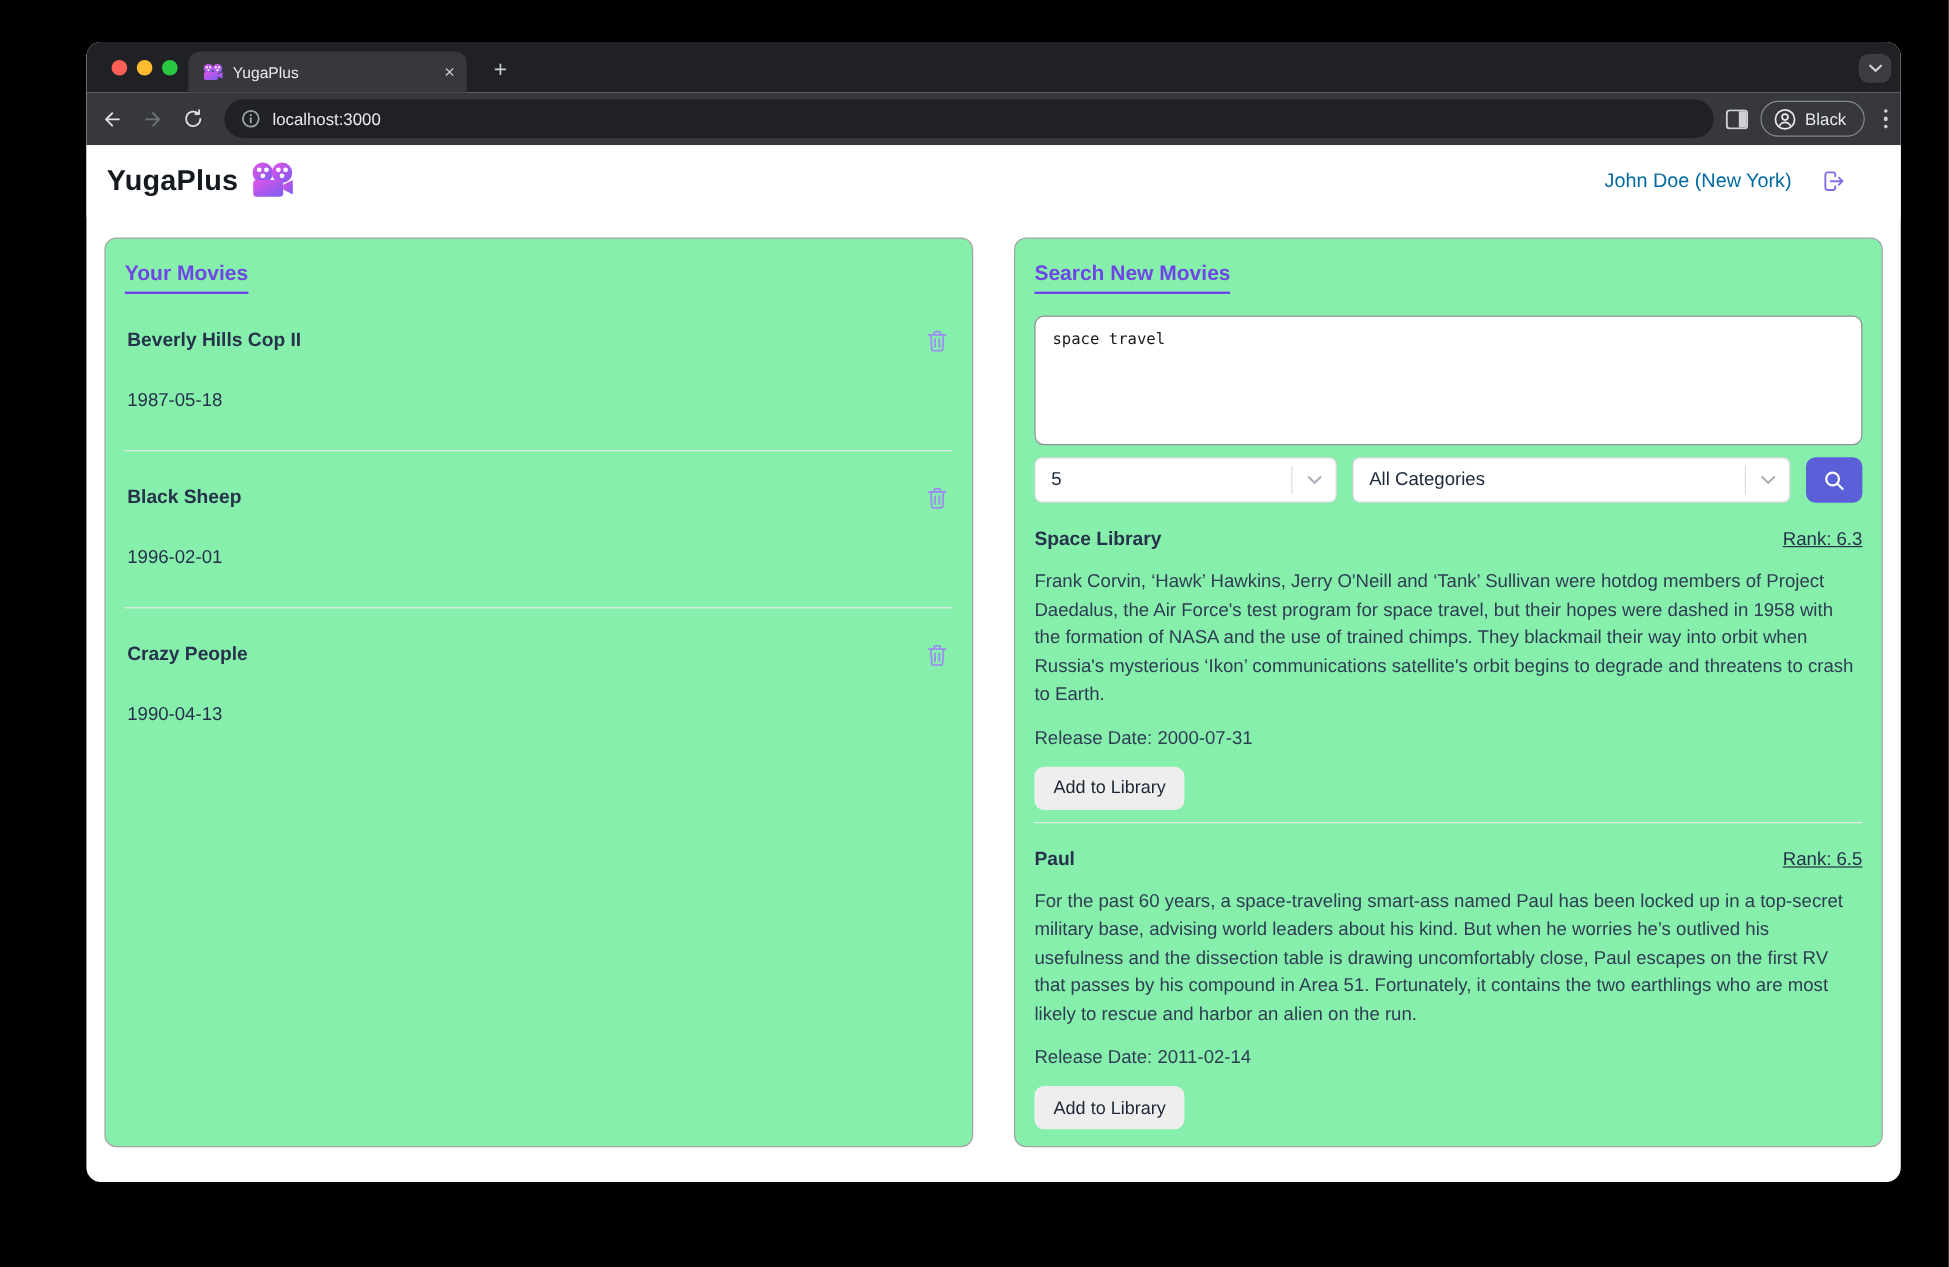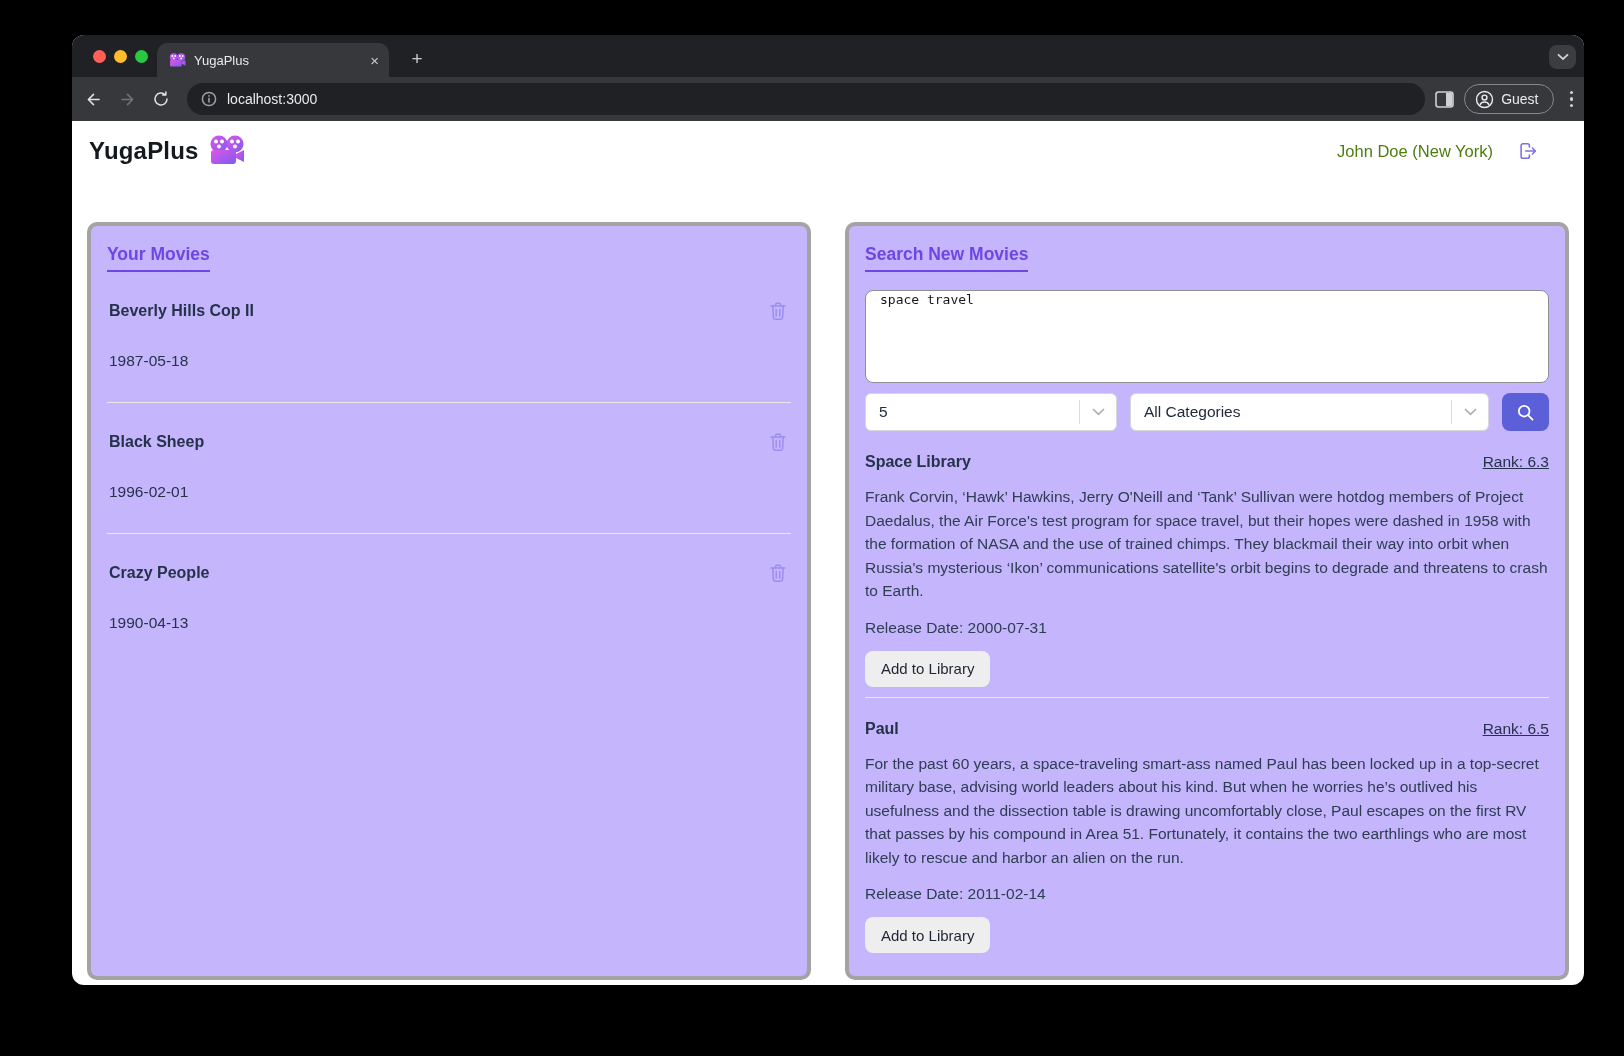--- a/index.html
+++ b/index.html
@@ -35,40 +35,40 @@
                 gap:7px; padding:0 14px 0 10px; color:#e8eaed; font-size:14px; }
   .dots { display:flex; flex-direction:column; gap:3px; padding:0 6px; }
   .dots i { width:3.5px; height:3.5px; border-radius:50%; background:#cfd1d4; display:block; }
 
   
   .app-header { height:60px; display:flex; align-items:center; justify-content:space-between;
                 padding:0 45px 0 17px; background:#fff; }
   .brand { display:flex; align-items:center; gap:10px; }
   .brand-name { font-size:24px; font-weight:800; color:#14181f; letter-spacing:.2px; }
   .header-right { display:flex; align-items:center; gap:24px; }
-  .user-name { color:#4d7c0f; font-size:16.5px; }
+  .user-name { color:#0369a1; font-size:16.5px; }
 
   .content { display:flex; gap:34px; padding:17px 0 0 15px; height:804px; }
-  .card { width:724px; height:758px; background:#c4b5fd; border:4px solid #a3a3a3; border-radius:10px;
-          padding:18px 16px; overflow:hidden;margin-top:24px; }
+  .card { width:724px; height:758px; background:#86efac; border:1px solid #a3a3a3; border-radius:10px;
+          padding:18px 16px; overflow:hidden; }
   .panel-title { display:inline-block; color:#6f46e6; font-size:17.5px; font-weight:700;
                  padding-bottom:5px; border-bottom:2px solid #6f46e6; }
 
   
   .movie-item { padding:28px 2px 32px; border-bottom:1px solid #e9e9ec; }
   .movie-item.last { border-bottom:none; }
   .movie-row { display:flex; align-items:center; justify-content:space-between; }
   .movie-title { font-size:16px; font-weight:700; color:#25324a; }
   .movie-date { margin-top:30px; font-size:15.5px; color:#25324a; }
   .trash-btn { width:22px; height:22px; display:flex; align-items:center; justify-content:center; cursor:pointer; }
 
   
   .search-area { margin-top:18px; }
-  .search-input { display:block; width:100%; height:93px; border:1px solid #8f9094; border-radius:8px;
-                  padding:0 14px; font-family:"DejaVu Sans Mono", monospace; font-size:13px;
+  .search-input { display:block; width:100%; height:108px; border:1px solid #8f9094; border-radius:8px;
+                  padding:11px 14px; font-family:"DejaVu Sans Mono", monospace; font-size:13px;
                   color:#17181a; resize:none; outline:none; line-height:1.4; background:#fff; }
   .controls { display:flex; gap:13px; margin-top:10px; height:38px; }
   .select { border:1px solid #d7d8dc; border-radius:6px; background:#fff; display:flex; align-items:center;
             font-size:15.5px; color:#202b3c; padding-left:13px; }
   .select-limit { width:252px; }
   .select-cat { flex:1; }
   .select .sep { width:1px; height:24px; background:#dcdcdf; margin-left:auto; }
   .select .chev { width:36px; display:flex; align-items:center; justify-content:center; }
   .search-btn { width:47px; border:none; border-radius:8px; background:#5b5fd8; display:flex;
                 align-items:center; justify-content:center; cursor:pointer; }
@@ -162,21 +162,21 @@
         </svg>
       </span>
       <div class="guest-pill">
         <span>
           <svg width="19" height="19" viewBox="0 0 20 20">
             <circle cx="10" cy="10" r="8.4" fill="none" stroke="#e8eaed" stroke-width="1.5"></circle>
             <circle cx="10" cy="8" r="2.6" fill="none" stroke="#e8eaed" stroke-width="1.5"></circle>
             <path d="M5.2 15.6 a5.4 5.4 0 0 1 9.6 0" fill="none" stroke="#e8eaed" stroke-width="1.5"></path>
           </svg>
         </span>
-        <span>Guest</span>
+        <span>Black</span>
       </div>
       <div class="dots">
           <i></i>
           <i></i>
           <i></i>
         </div>
     </div>
   </div>
 
   <div class="app-header">

